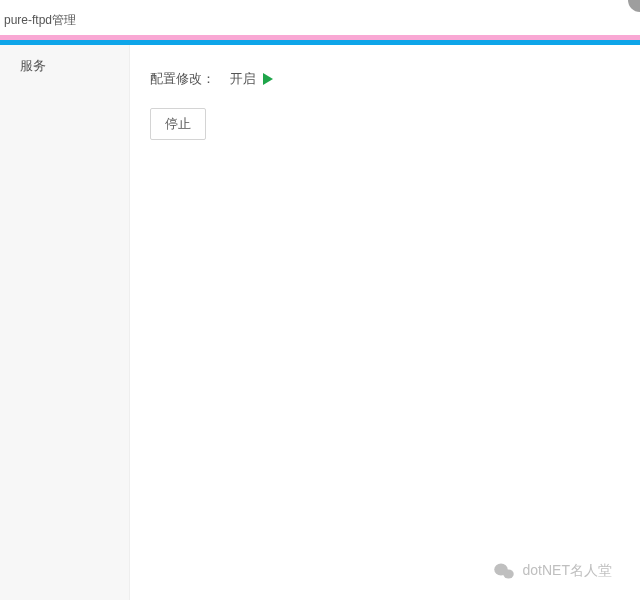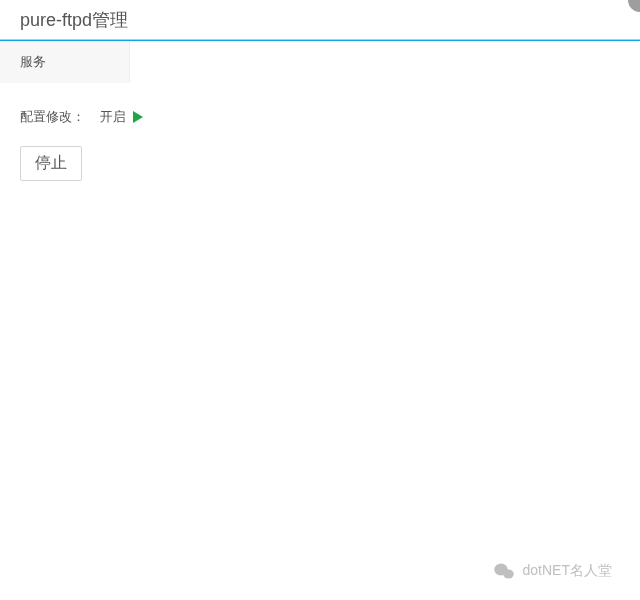--- a/index.html
+++ b/index.html
@@ -13,31 +13,30 @@
       color: #333;
       background: #fff;
       width: 640px;
       height: 600px;
       position: relative;
       overflow: hidden;
     }
     .header {
       height: 40px;
       line-height: 40px;
-      padding-left: 20px;
-      border-bottom: 1px solid #f9a8d4;
+      padding-left: 4px;
+      border-bottom: 5px solid #f9a8d4;
       color: #555;
-      font-size: 18px;
+      font-size: 12px;
       background: #fff;
     }
     .container {
       display: flex;
       height: calc(100% - 40px);
-      border-top: 1px solid #0ea5e9;
-      flex-direction: column;
+      border-top: 5px solid #0ea5e9;
     }
     .sidebar {
       width: 130px;
       background: #f7f7f7;
       border-right: 1px solid #eee;
     }
     .sidebar-item {
       padding: 12px 20px;
       color: #555;
       cursor: pointer;
@@ -76,21 +75,21 @@
     }
     .button-row {
       display: flex;
       gap: 14px;
     }
     .btn {
       padding: 6px 14px;
       border: 1px solid #d4d4d4;
       background: #fff;
       color: #555;
-      font-size: 16px;
+      font-size: 13px;
       cursor: pointer;
       font-family: inherit;
       border-radius: 2px;
     }
     .close-corner {
       position: absolute;
       top: -12px;
       right: -12px;
       width: 24px;
       height: 24px;

